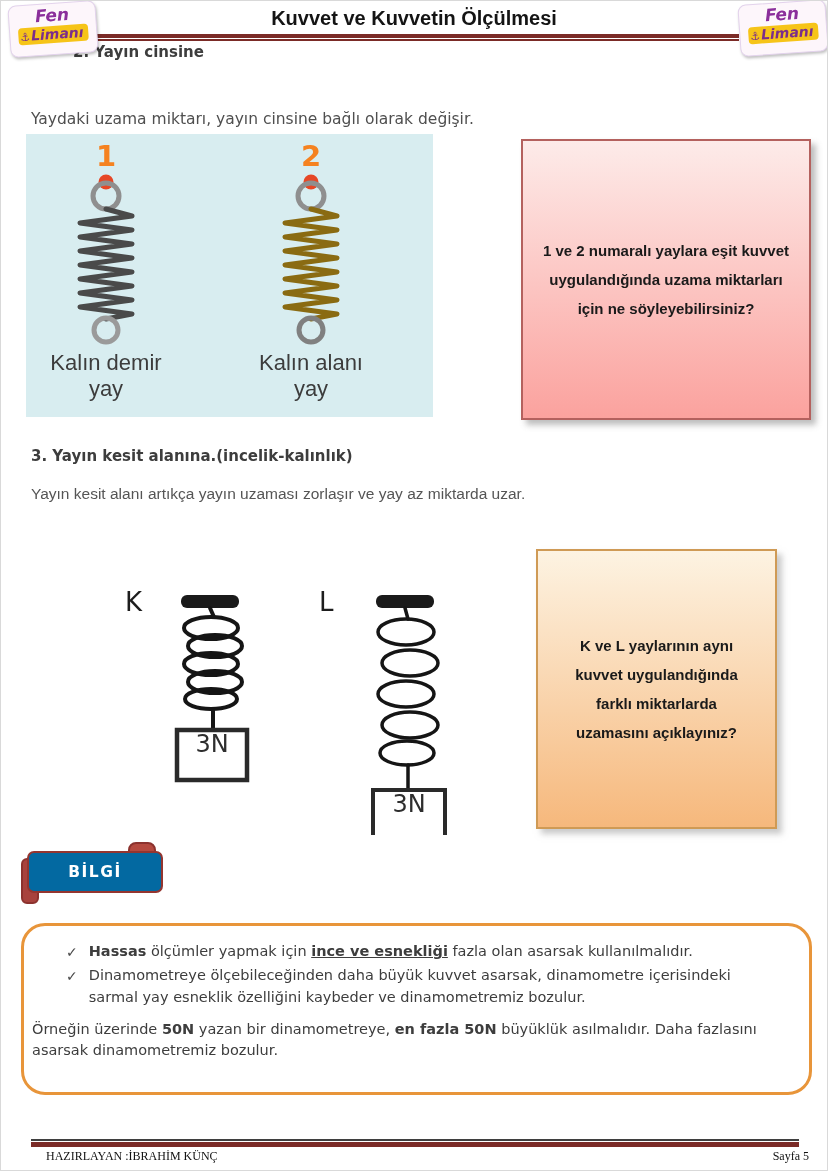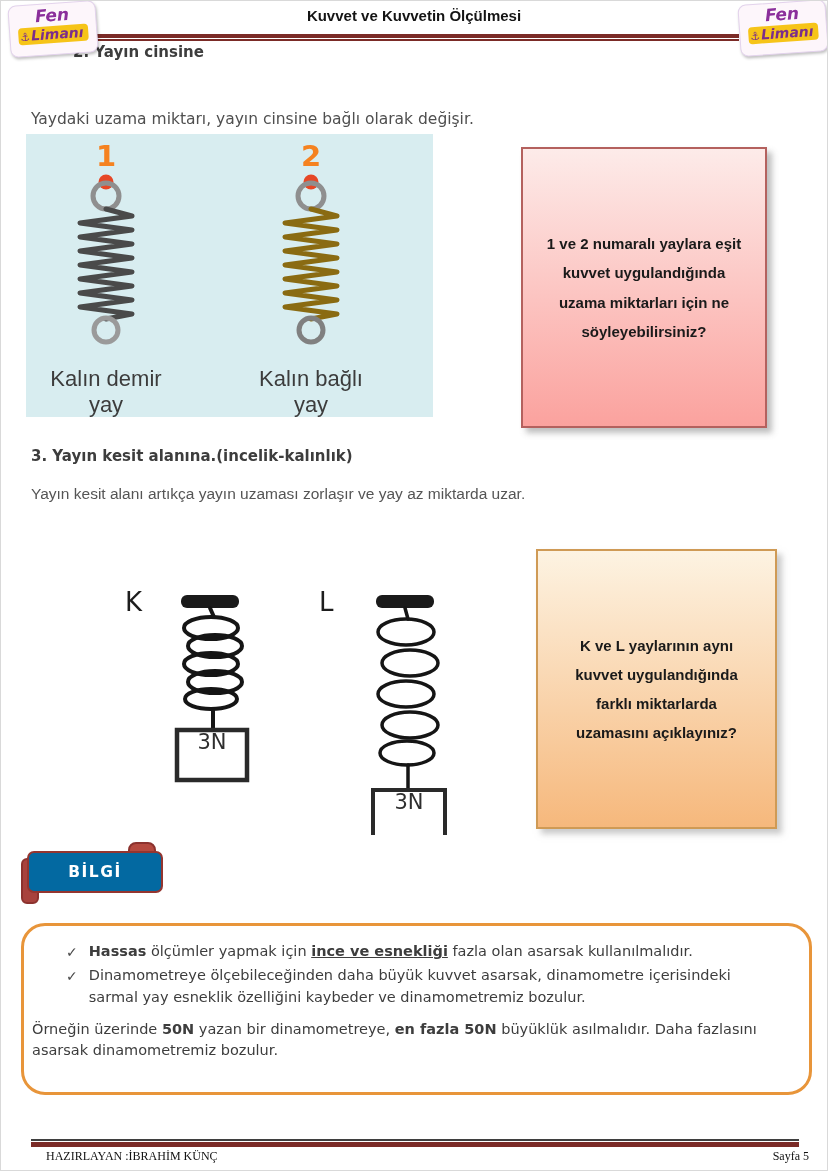--- a/index.html
+++ b/index.html
@@ -1,21 +1,21 @@
 <!DOCTYPE html>
 <html><head>
 <meta charset="utf-8">
 <style>
   html,body{margin:0;padding:0;background:#fff;}
   .page{position:relative;width:828px;height:1171px;background:#ffffff;overflow:hidden;
         font-family:"Liberation Sans",sans-serif;border:1px solid #d9d9d9;box-sizing:border-box;}
 
   
   .page-title{position:absolute;left:0;top:6px;width:100%;text-align:center;
-        font-family:"Liberation Sans",sans-serif;font-weight:bold;font-size:15px;color:#141414;}
+        font-family:"Liberation Sans",sans-serif;font-weight:bold;font-size:20px;color:#141414;}
   .header-rule{position:absolute;left:96px;top:33px;width:642px;height:7px;
         background:linear-gradient(to bottom,#7b2b27 0 4px,#ffffff 4px 5px,#7b2b27 5px 7px);}
   .logo{position:absolute;width:86px;height:50px;transform:rotate(-4deg);z-index:5;
         background:#fdf6fb;border:1px solid #e3d3ec;border-radius:8px;
         box-shadow:1px 2px 3px rgba(0,0,0,.25);text-align:center;line-height:1;}
   .logo.left{left:8px;top:2px;}
   .logo.right{left:738px;top:1px;}
   .logo .fen{display:block;margin-top:3px;font-family:"DejaVu Sans",sans-serif;
         font-weight:bold;font-style:italic;font-size:17px;color:#8b2f9b;
         text-shadow:0 0 2px #fff,0 0 2px #fff;}
@@ -34,42 +34,42 @@
   .para.arial{left:30px;top:484px;font-family:"Liberation Sans",sans-serif;color:#555;}
 
   
   .figure1{position:absolute;left:25px;top:133px;width:407px;height:283px;background:#d8edf0;}
   .spring-col{position:absolute;top:6px;width:140px;text-align:center;}
   .col1{left:10px;}
   .col2{left:215px;}
   .spring-number{font-family:"DejaVu Sans",sans-serif;font-weight:bold;font-size:29px;
         color:#f58220;height:33px;line-height:33px;}
   .spring-col svg{display:block;margin:0 auto;}
-  .spring-label{margin-top:21px;font-family:"Liberation Sans",sans-serif;font-size:22px;
+  .spring-label{margin-top:5px;font-family:"Liberation Sans",sans-serif;font-size:22px;
         color:#3c3c3c;line-height:1.18;}
 
   
   .qbox{position:absolute;display:flex;align-items:center;justify-content:center;
         text-align:center;font-family:"Liberation Sans",sans-serif;font-weight:bold;
         font-size:15px;color:#1a1a1a;line-height:1.95;box-sizing:border-box;padding:0 20px;}
-  .qbox.pink{left:520px;top:146px;width:246px;height:281px;
+  .qbox.pink{left:520px;top:138px;width:290px;height:281px;
         background:linear-gradient(to bottom,#fdebe9,#fba29e);
         border:2px solid #b4615e;box-shadow:5px 5px 6px rgba(110,110,110,.45);}
   .qbox.orange{left:535px;top:548px;width:241px;height:280px;
         background:linear-gradient(to bottom,#fdf3e2,#f6b87c);
         border:2px solid #cf9a55;box-shadow:5px 5px 6px rgba(150,150,150,.5);}
 
   
   .figure2{position:absolute;left:110px;top:582px;width:345px;height:252px;}
   .figure2 svg{position:absolute;left:0;top:0;}
   .klabel{position:absolute;font-family:"DejaVu Sans",sans-serif;font-size:26px;color:#1d1d1d;}
   .klabel.k{left:14px;top:4px;}
   .klabel.l{left:208px;top:4px;}
   .weight-label{position:absolute;text-align:center;font-family:"DejaVu Sans",sans-serif;
-        font-size:21px;color:#2e2e2e;}
+        font-size:24px;color:#2e2e2e;}
   .weight-label.k{left:66px;top:147px;width:70px;}
   .weight-label.l{left:262px;top:207px;width:72px;}
 
   
   .ribbon-roll{position:absolute;left:20px;top:857px;width:14px;height:42px;background:#a8423d;
         border:2px solid #8c322e;border-radius:6px;z-index:1;}
   .ribbon-curl{position:absolute;left:127px;top:841px;width:24px;height:18px;background:#b5493f;
         border:2px solid #8c322e;border-radius:8px 8px 0 0;z-index:1;}
   .ribbon-body{position:absolute;left:26px;top:850px;width:132px;height:38px;background:#0369a1;
         border:2.5px solid #94352f;border-radius:7px;z-index:2;
@@ -127,21 +127,21 @@
       <div class="spring-label">Kalın demir yay</div>
     </div>
     <div class="spring-col col2">
       <div class="spring-number">2</div>
       <svg width="80" height="172" viewBox="0 0 80 172">
         <circle cx="40" cy="9" r="7.5" fill="#e64726"></circle>
         <circle cx="40" cy="23" r="13" fill="none" stroke="#8f8f8f" stroke-width="5"></circle>
         <path d="M40 36 L66 43 L14 50 L66 57 L14 64 L66 71 L14 78 L66 85 L14 92 L66 99 L14 106 L66 113 L14 120 L66 127 L14 134 L66 141 L40 146" fill="none" stroke="#8a6b12" stroke-width="5" stroke-linejoin="round" stroke-linecap="round"></path>
         <circle cx="40" cy="157" r="12" fill="none" stroke="#808080" stroke-width="5"></circle>
       </svg>
-      <div class="spring-label">Kalın bağlı yay</div>
+      <div class="spring-label">Kalın alanı yay</div>
     </div>
   </div>
 
   <div class="qbox pink">
     <span>1 ve 2 numaralı yaylara eşit kuvvet uygulandığında uzama miktarları için ne söyleyebilirsiniz?</span>
   </div>
 
   <div class="sec-heading h3">3. Yayın kesit alanına.(incelik-kalınlık)</div>
   <div class="para arial">Yayın kesit alanı artıkça yayın uzaması zorlaşır ve yay az miktarda uzar.</div>
 

